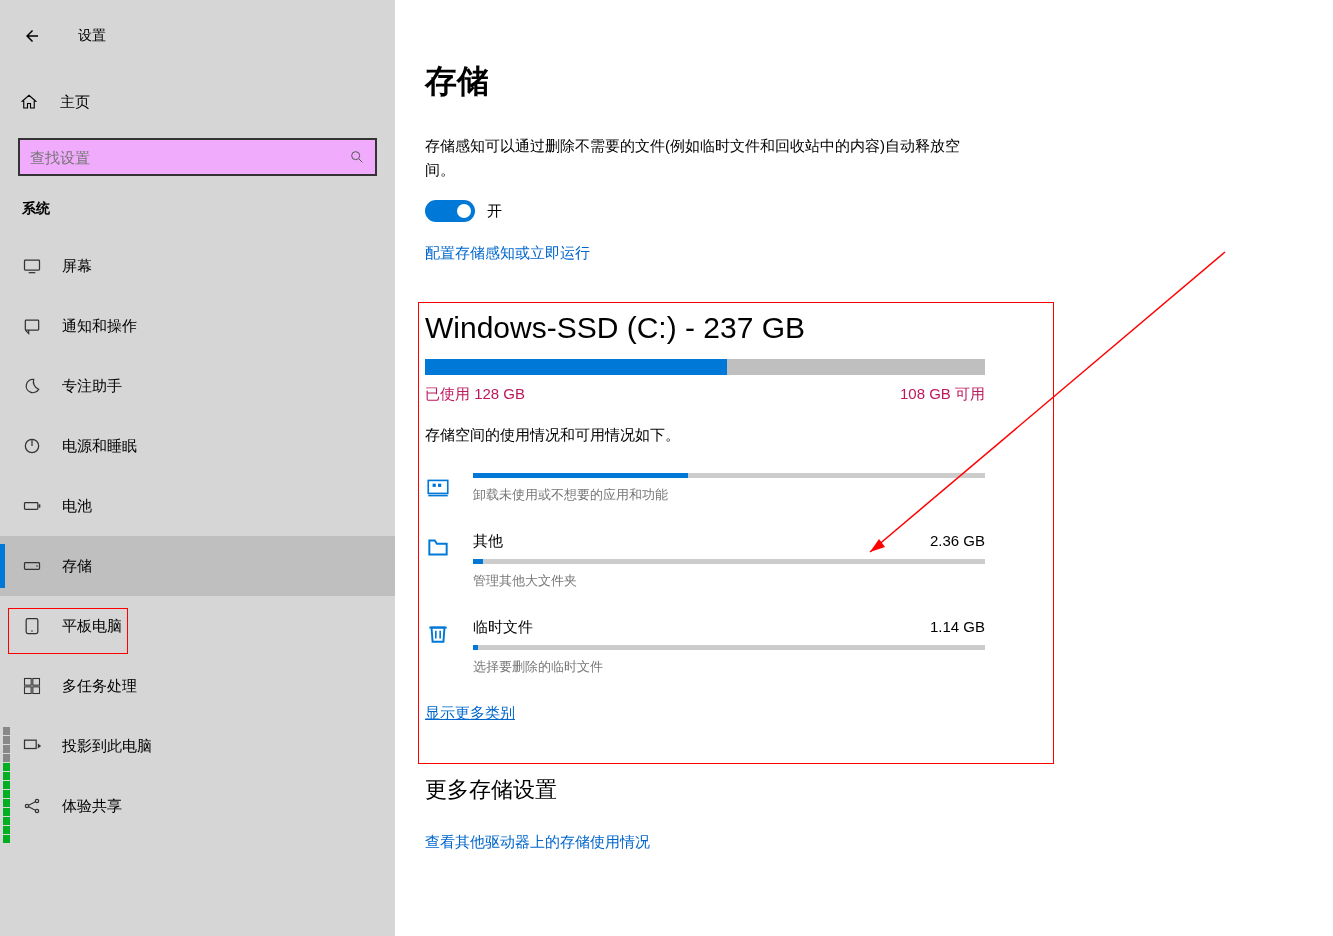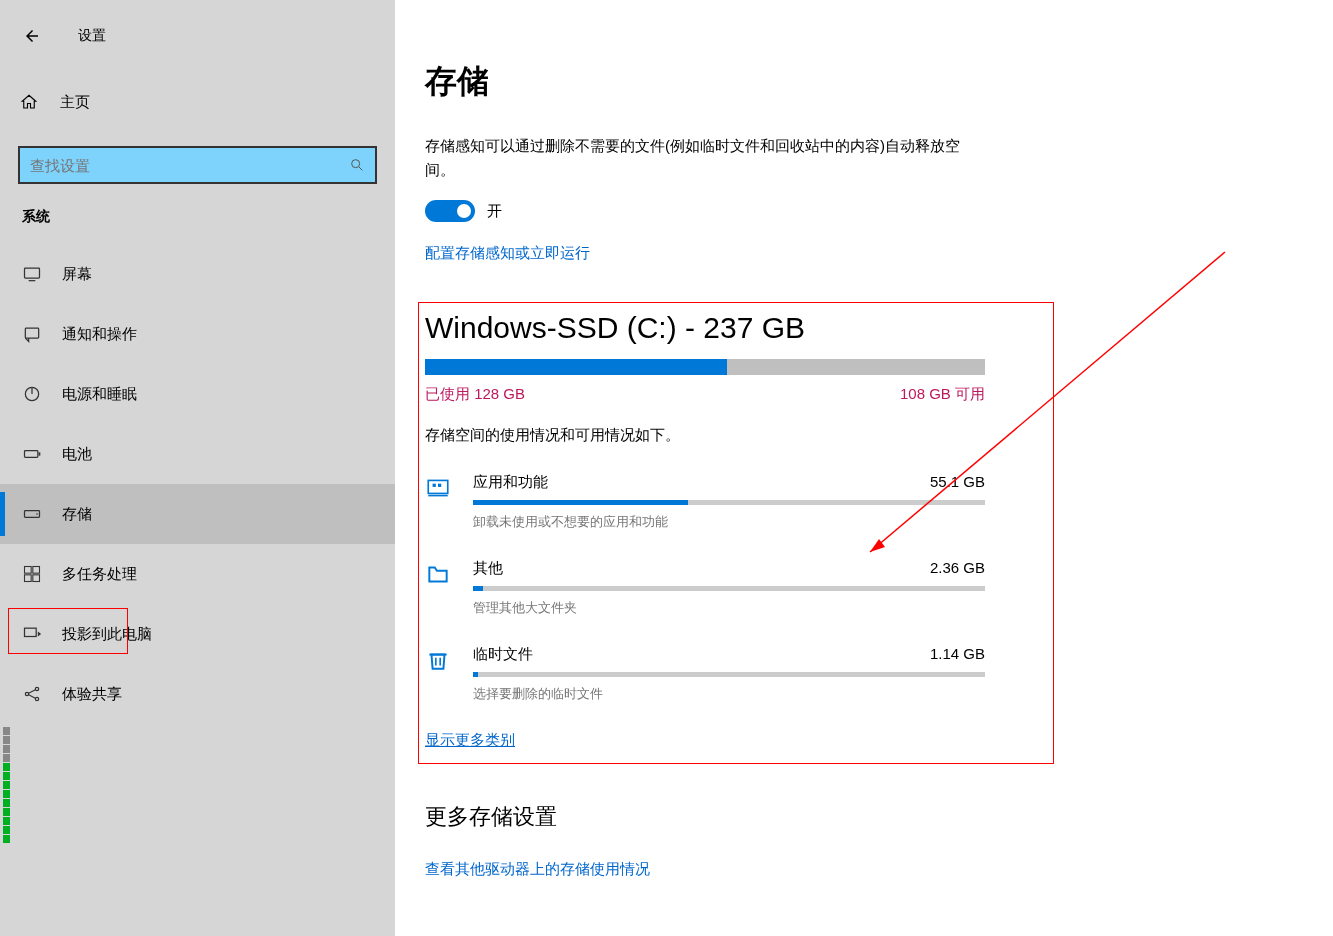--- a/index.html
+++ b/index.html
@@ -43,23 +43,23 @@
       display: flex;
       align-items: center;
       height: 48px;
       padding-left: 20px;
       margin-top: 18px;
       cursor: pointer;
     }
     .home-row .icon { width: 20px; margin-right: 20px; }
     .home-row .label { font-size: 15px; }
     .search-box {
-      margin: 20px 18px 0 18px;
+      margin: 12px 18px 0 18px;
       height: 38px;
-      background: #7dd3fc;
+      background: #f0abfc;
       border: 2px solid #333;
       display: flex;
       align-items: center;
       padding: 0 10px;
     }
     .search-box input {
       flex: 1;
       background: transparent;
       border: none;
       outline: none;
@@ -286,20 +286,28 @@
             <svg width="20" height="20" viewBox="0 0 24 24">
               <rect x="4" y="5" width="16" height="12" rx="1" fill="none" stroke="#333" stroke-width="1.5"></rect>
               <path d="M4 17l4 4v-4" fill="none" stroke="#333" stroke-width="1.5"></path>
             </svg>
           </span>
           <span class="label">通知和操作</span>
         </div>
         <div class="nav-item">
           <span class="icon">
             <svg width="20" height="20" viewBox="0 0 24 24">
+              <path d="M14 4a8 8 0 1 0 6 12 10 10 0 0 1-6-12z" fill="none" stroke="#333" stroke-width="1.5"></path>
+            </svg>
+          </span>
+          <span class="label">专注助手</span>
+        </div>
+        <div class="nav-item">
+          <span class="icon">
+            <svg width="20" height="20" viewBox="0 0 24 24">
               <circle cx="12" cy="12" r="8" fill="none" stroke="#333" stroke-width="1.5"></circle>
               <line x1="12" y1="4" x2="12" y2="12" stroke="#333" stroke-width="1.5"></line>
             </svg>
           </span>
           <span class="label">电源和睡眠</span>
         </div>
         <div class="nav-item">
           <span class="icon">
             <svg width="20" height="20" viewBox="0 0 24 24">
               <rect x="3" y="8" width="16" height="8" rx="1" fill="none" stroke="#333" stroke-width="1.5"></rect>
@@ -309,20 +317,29 @@
           <span class="label">电池</span>
         </div>
         <div class="nav-item selected">
           <span class="icon">
             <svg width="20" height="20" viewBox="0 0 24 24">
               <rect x="3" y="8" width="18" height="8" rx="1" fill="none" stroke="#333" stroke-width="1.5"></rect>
               <circle cx="18" cy="12" r="1" fill="#333"></circle>
             </svg>
           </span>
           <span class="label">存储</span>
+        </div>
+        <div class="nav-item">
+          <span class="icon">
+            <svg width="20" height="20" viewBox="0 0 24 24">
+              <rect x="5" y="3" width="14" height="18" rx="2" fill="none" stroke="#333" stroke-width="1.5"></rect>
+              <circle cx="12" cy="18" r="1" fill="#333"></circle>
+            </svg>
+          </span>
+          <span class="label">平板电脑</span>
         </div>
         <div class="nav-item">
           <span class="icon">
             <svg width="20" height="20" viewBox="0 0 24 24">
               <rect x="3" y="3" width="8" height="8" fill="none" stroke="#333" stroke-width="1.3"></rect>
               <rect x="13" y="3" width="8" height="8" fill="none" stroke="#333" stroke-width="1.3"></rect>
               <rect x="3" y="13" width="8" height="8" fill="none" stroke="#333" stroke-width="1.3"></rect>
               <rect x="13" y="13" width="8" height="8" fill="none" stroke="#333" stroke-width="1.3"></rect>
             </svg>
           </span>
@@ -394,24 +411,20 @@
           <div class="category">
             <div class="caticon">
               <svg width="26" height="26" viewBox="0 0 24 24">
                 <rect x="3" y="5" width="18" height="12" fill="none" stroke="#0078d7" stroke-width="1.5"></rect>
                 <line x1="3" y1="19" x2="21" y2="19" stroke="#0078d7" stroke-width="1.5"></line>
                 <rect x="7" y="8" width="3" height="3" fill="#0078d7"></rect>
                 <rect x="12" y="8" width="3" height="3" fill="#0078d7"></rect>
               </svg>
             </div>
             <div class="catbody">
-              <div class="catheader">
-                <span>应用和功能</span>
-                <span>55.1 GB</span>
-              </div>
               <div class="catbar">
                 <div class="catfill" style="width:42%"></div>
               </div>
               <div class="catdesc">卸载未使用或不想要的应用和功能</div>
             </div>
           </div>
           <div class="category">
             <div class="caticon">
               <svg width="26" height="26" viewBox="0 0 24 24">
                 <path d="M4 6h5l2 3h9v10H4z" fill="none" stroke="#0078d7" stroke-width="1.8"></path>

